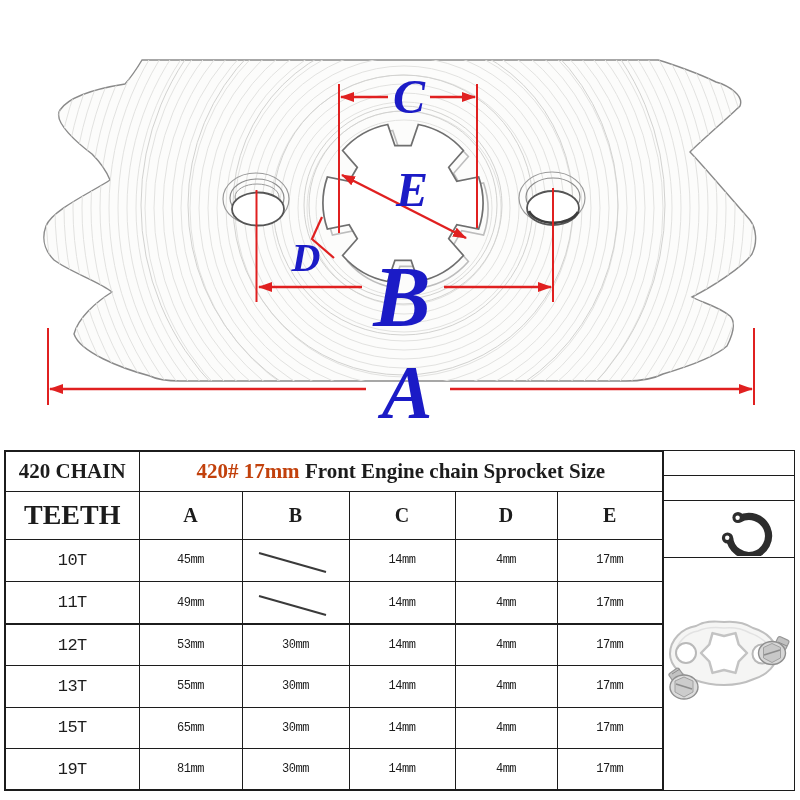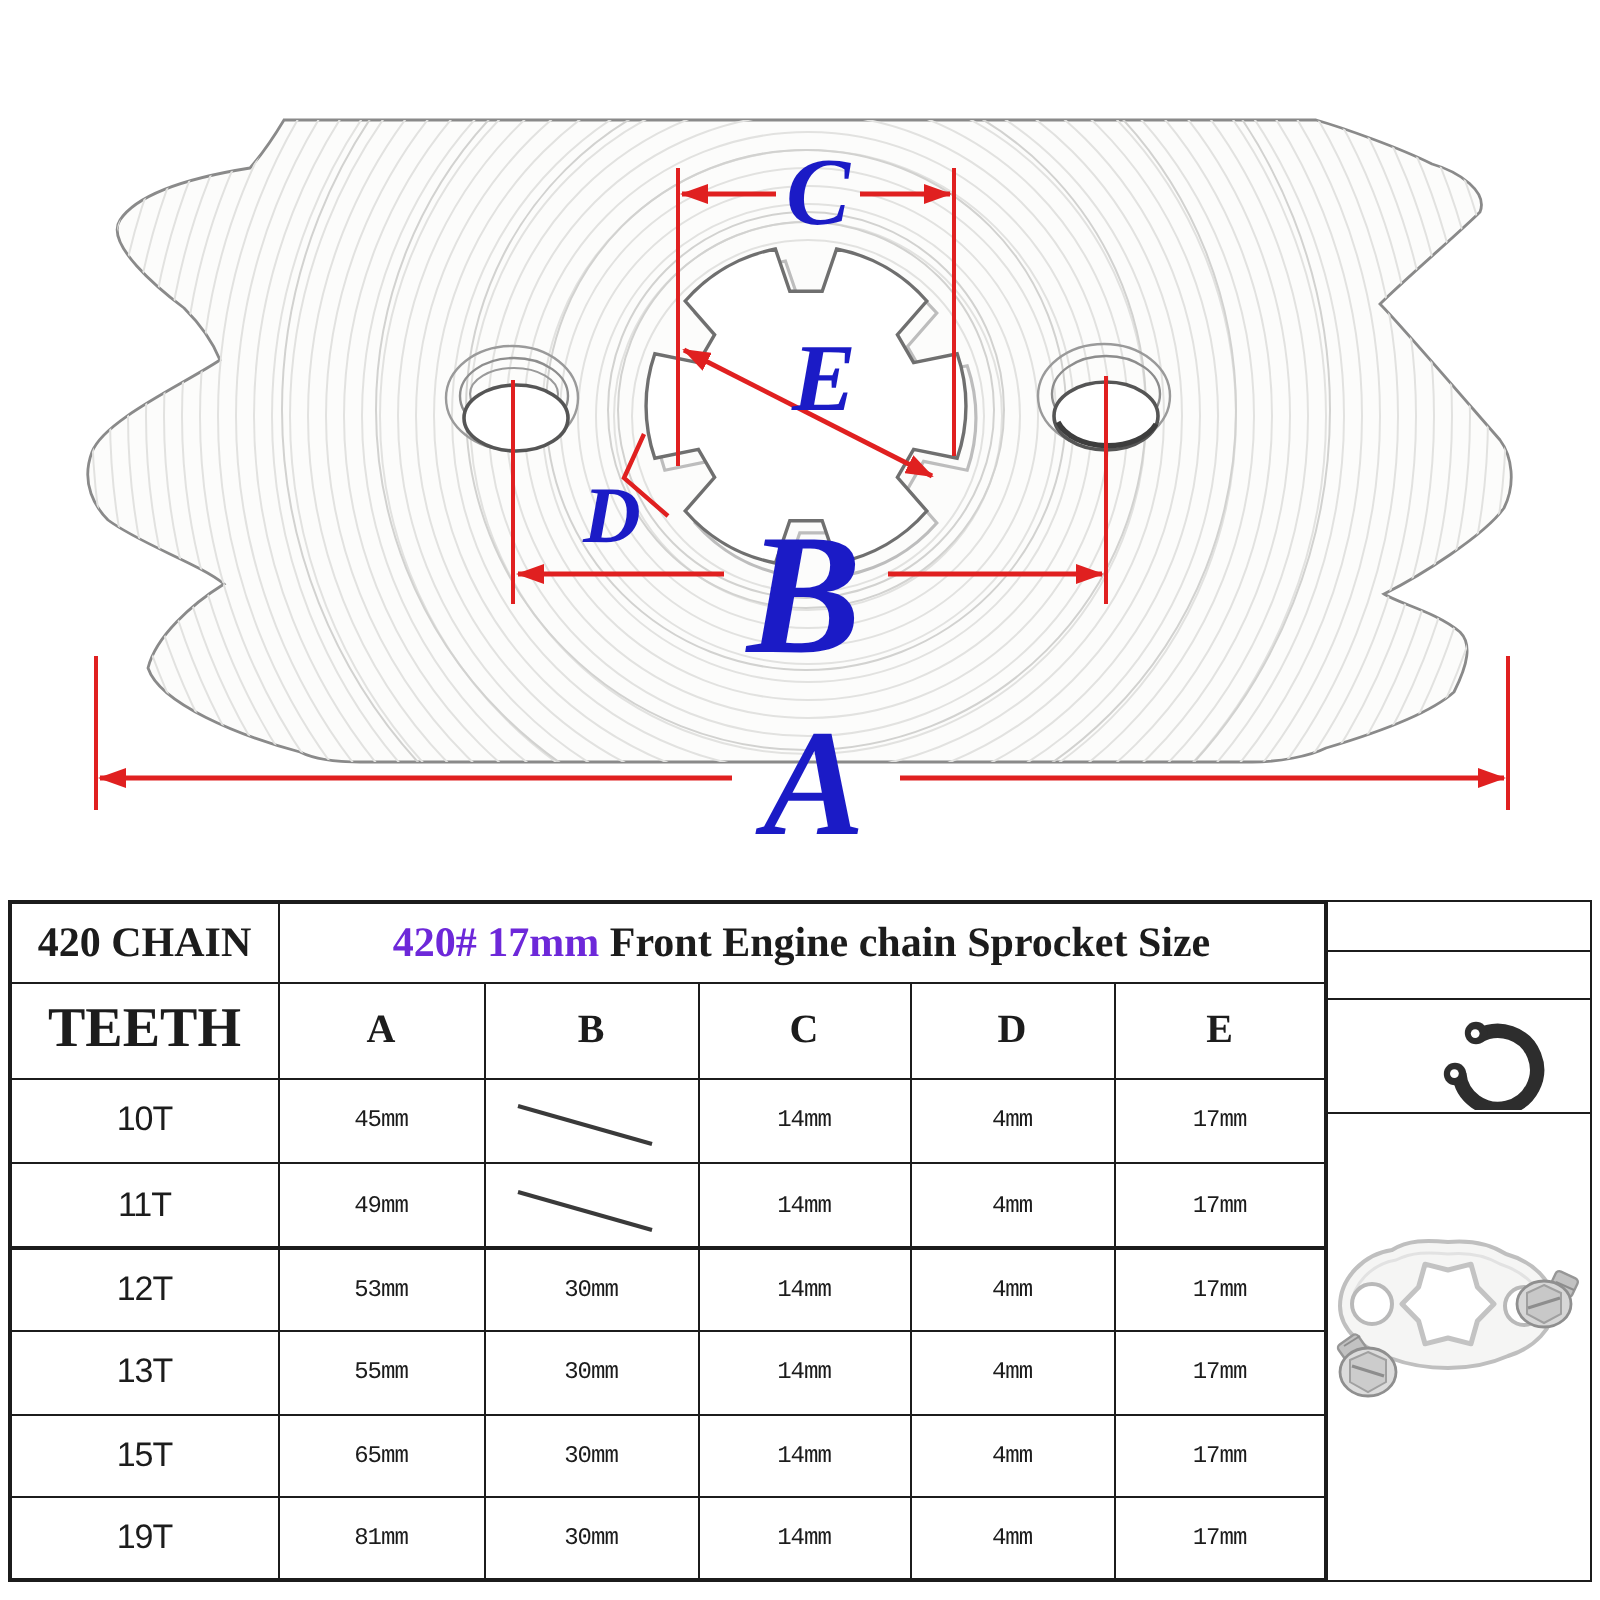--- a/index.html
+++ b/index.html
@@ -10,35 +10,35 @@
   #diagram svg{position:absolute;left:0;top:0;}
   .dim-label{position:absolute;transform:translate(-50%,-50%);
     font-family:"Liberation Serif", serif;font-weight:bold;font-style:italic;
     color:#1b1bc6;line-height:1;white-space:nowrap;}
   #lbl-c{left:409px;top:97px;font-size:48px;}
   #lbl-e{left:412px;top:190px;font-size:48px;}
   #lbl-d{left:306px;top:258px;font-size:40px;}
   #lbl-b{left:402px;top:297px;font-size:86px;}
   #lbl-a{left:407px;top:392px;font-size:76px;}
   
-  #spec{position:absolute;left:4px;top:450px;width:792px;height:341px;display:flex;border-radius:24px;}
+  #spec{position:absolute;left:4px;top:450px;width:660px;height:341px;display:flex;border-radius:24px;}
   table.main{border-collapse:collapse;table-layout:fixed;width:658px;height:341px;
     border:2px solid #1c1c1c;}
   table.main td{border:1.4px solid #1c1c1c;text-align:center;vertical-align:middle;
     padding:0;color:#1c1c1c;overflow:hidden;}
   tr.hdr1{height:28px;}
   tr.hdr2{height:27px;}
   tr.data{height:28.6px;}
   tr.thick td{border-top:2.4px solid #1c1c1c;}
   .serifb{font-family:"Liberation Serif", serif;font-weight:bold;font-size:21px;}
   .colhead{font-family:"Liberation Serif", serif;font-weight:bold;font-size:20px;color:#ec1212;}
   .teethhead{font-family:"Liberation Serif", serif;font-weight:bold;font-size:28px;}
   .mono{font-family:"Liberation Mono", monospace;font-size:12px;letter-spacing:-0.5px;}
-  .redmono{font-family:Liberation Sans, sans-serif;font-size:17px;color:#ec1212;letter-spacing:-0.5px;}
-  .red{color:#6d28d9;}
+  .redmono{font-family:Liberation Mono, monospace;font-size:17px;color:#ec1212;letter-spacing:-0.5px;}
+  .red{color:#c2410c;}
   td.slash svg{display:block;margin:0 auto;}
   
   #acc{width:132px;height:341px;border:1.6px solid #1c1c1c;border-left:none;
     box-sizing:border-box;display:flex;flex-direction:column;}
   .acc-cell{box-sizing:border-box;border-bottom:1.4px solid #1c1c1c;}
   .acc-cell:last-child{border-bottom:none;flex:1;}
   .a1{height:27px;} .a2{height:26px;} .a3{height:57px;}
 </style>
 </head>
 <body>

